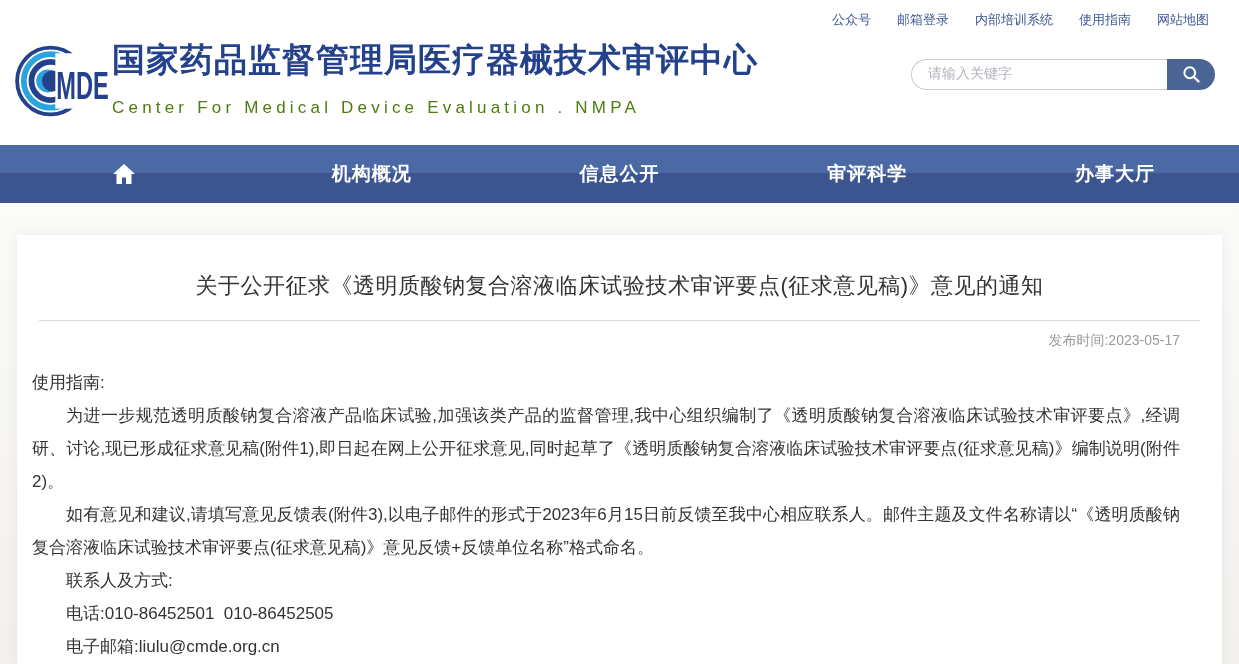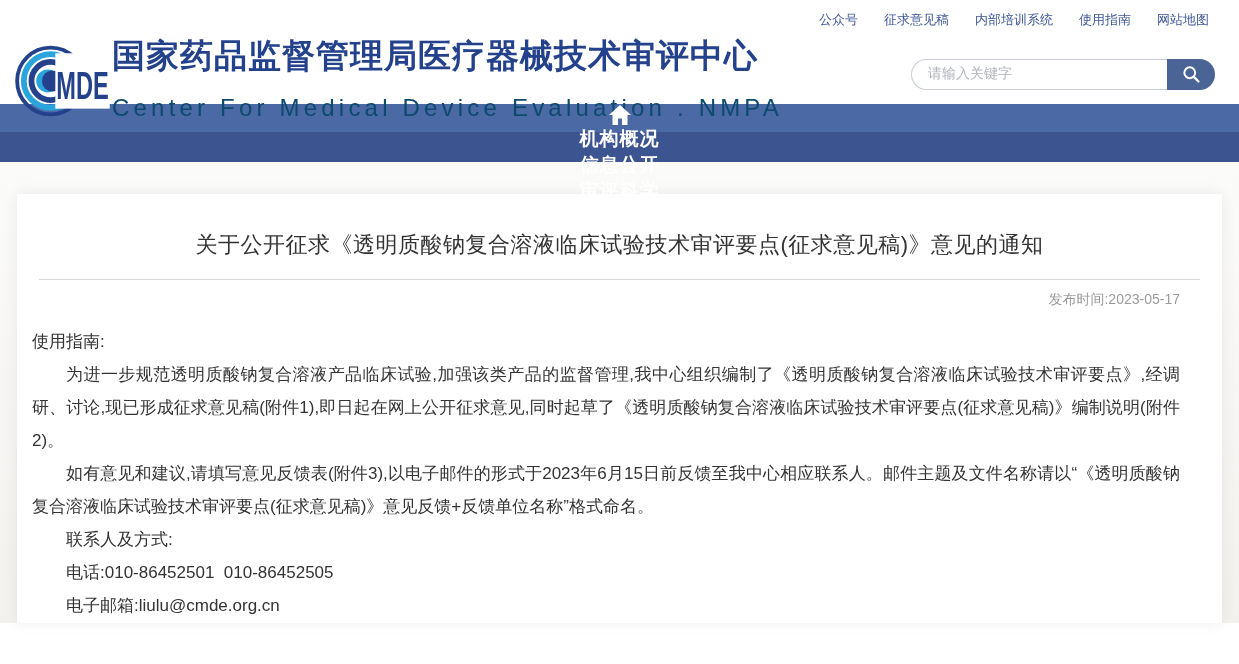--- a/index.html
+++ b/index.html
@@ -3,58 +3,57 @@
 <meta charset="utf-8">
 <style>
   * { box-sizing: border-box; }
   html,body { margin:0; padding:0; }
   body {
     width:1239px; height:664px; overflow:hidden;
     font-family:"Liberation Sans","DejaVu Sans",sans-serif;
     background:#ffffff; color:#333;
   }
   
-  .site-header { height:104px; background:#fff; }
+  .site-header { height:145px; background:#fff; }
   .topbar {
     display:flex; justify-content:flex-end; gap:26px;
     padding:11px 30px 0 0; font-size:13px;
   }
   .topbar a { color:#3f5795; text-decoration:none; cursor:pointer; }
   .header-main {
     display:flex; align-items:center; height:110px;
     padding:0 24px 0 14px; margin-top:-4px;
   }
   .brand { display:flex; align-items:center; cursor:pointer; }
   .logo-mark { width:96px; height:84px; flex:0 0 auto; }
   .brand-text { margin-left:2px; }
   .brand-cn {
     font-size:33px; font-weight:bold; color:#24418c;
     letter-spacing:1px; white-space:nowrap; line-height:1.1;
   }
   .brand-en {
-    font-size:24px; color:#0c4a6e; letter-spacing:4.2px;
+    font-size:17px; color:#4d7c0f; letter-spacing:4.2px;
     margin-top:20px; white-space:nowrap;
   }
   .search { margin-left:auto; display:flex; align-items:center; margin-top:-12px; }
   .search input {
     width:256px; height:31px; border:1px solid #c8cdd6; border-right:none;
     border-radius:16px 0 0 16px; padding:0 16px; font-size:14px;
     color:#4c1d95; outline:none; font-family:Liberation Serif, serif;
   }
   .search input::placeholder { color:#b0b4bc; }
   .search button {
     width:48px; height:31px; border:none; cursor:pointer;
     background:#4a6496; border-radius:0 16px 16px 0;
     display:flex; align-items:center; justify-content:center;
   }
   
   .mainnav {
     height:58px; display:flex;
     background:linear-gradient(to bottom,#4b69a5 0%,#4b69a5 48%,#3c5490 48%,#3c5490 100%);
-    flex-direction:column;
   }
   .nav-item {
     flex:1; display:flex; align-items:center; justify-content:center;
     color:#fff; font-size:19px; font-weight:bold; letter-spacing:1px;
     text-decoration:none; cursor:pointer;
   }
   
   .content-bg {
     height:461px; padding-top:32px;
     background:linear-gradient(to bottom,#fbfbfa 0%,#f3f1ee 100%);
@@ -79,21 +78,21 @@
   }
   .para { margin:0; }
   .para.indent { text-indent:2em; }
 </style>
 </head>
 <body>
 
 <header class="site-header">
   <div class="topbar">
     <a>公众号</a>
-    <a>征求意见稿</a>
+    <a>邮箱登录</a>
     <a>内部培训系统</a>
     <a>使用指南</a>
     <a>网站地图</a>
   </div>
   <div class="header-main">
     <div class="brand">
       <svg class="logo-mark" viewBox="0 0 100 88" aria-hidden="true">
         <circle cx="38" cy="45" r="35" fill="none" stroke="#24418c" stroke-width="4"></circle>
         <circle cx="38" cy="45" r="28" fill="none" stroke="#2aa4dd" stroke-width="6"></circle>
         <circle cx="38" cy="45" r="20" fill="none" stroke="#24418c" stroke-width="6"></circle>

